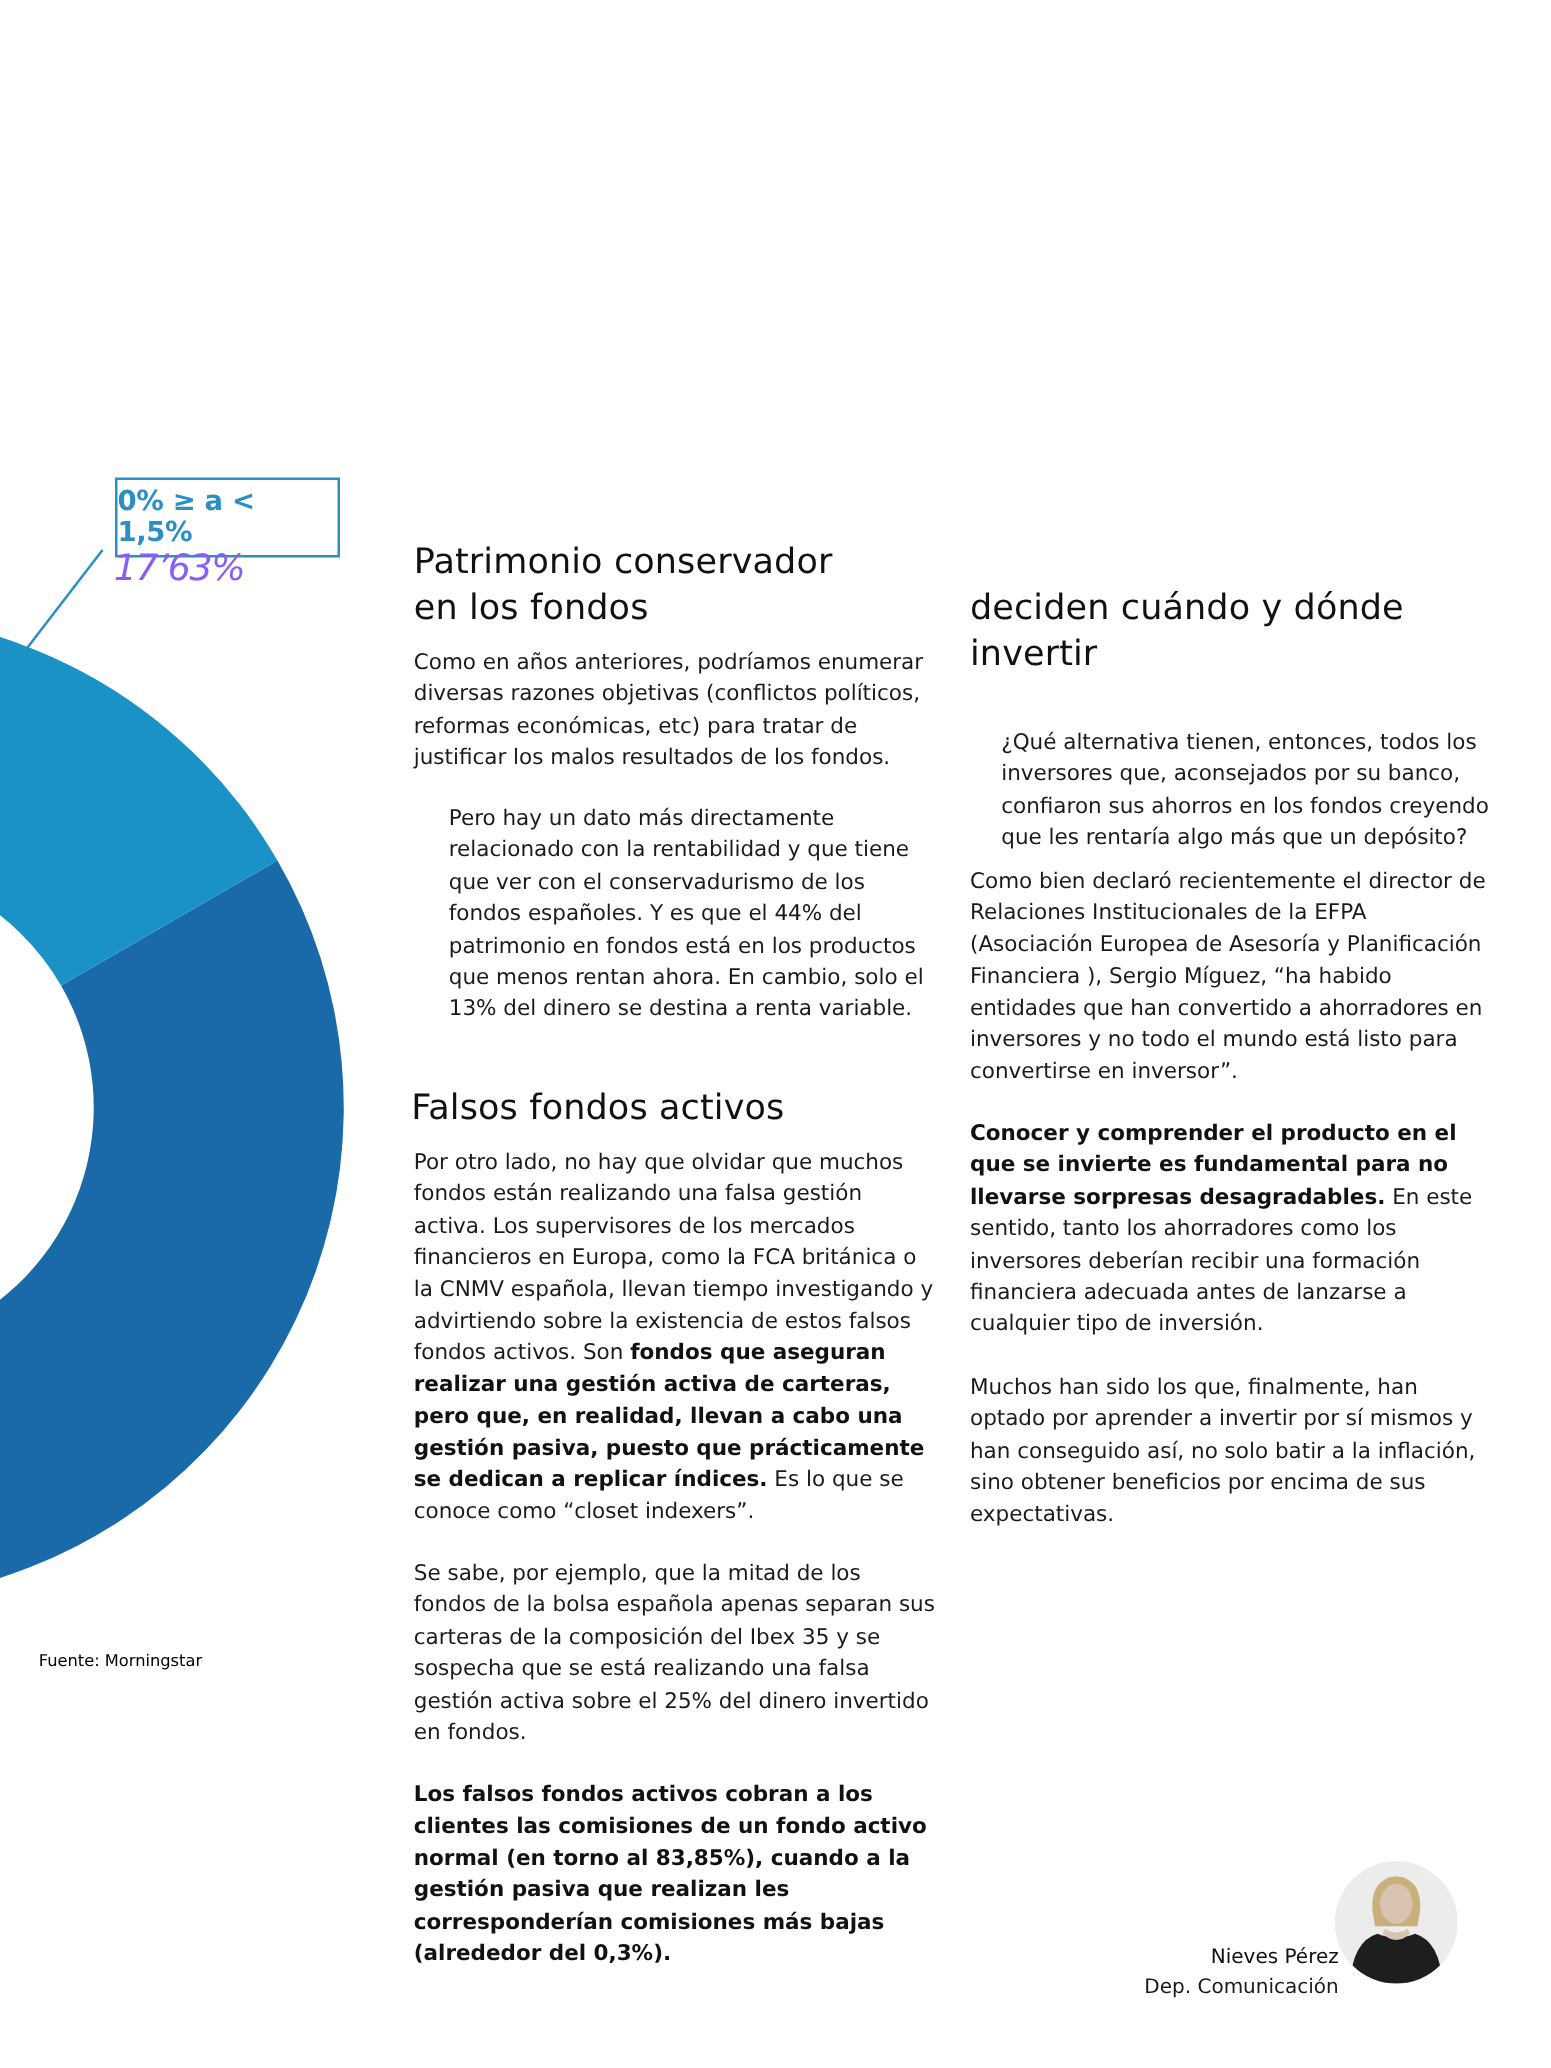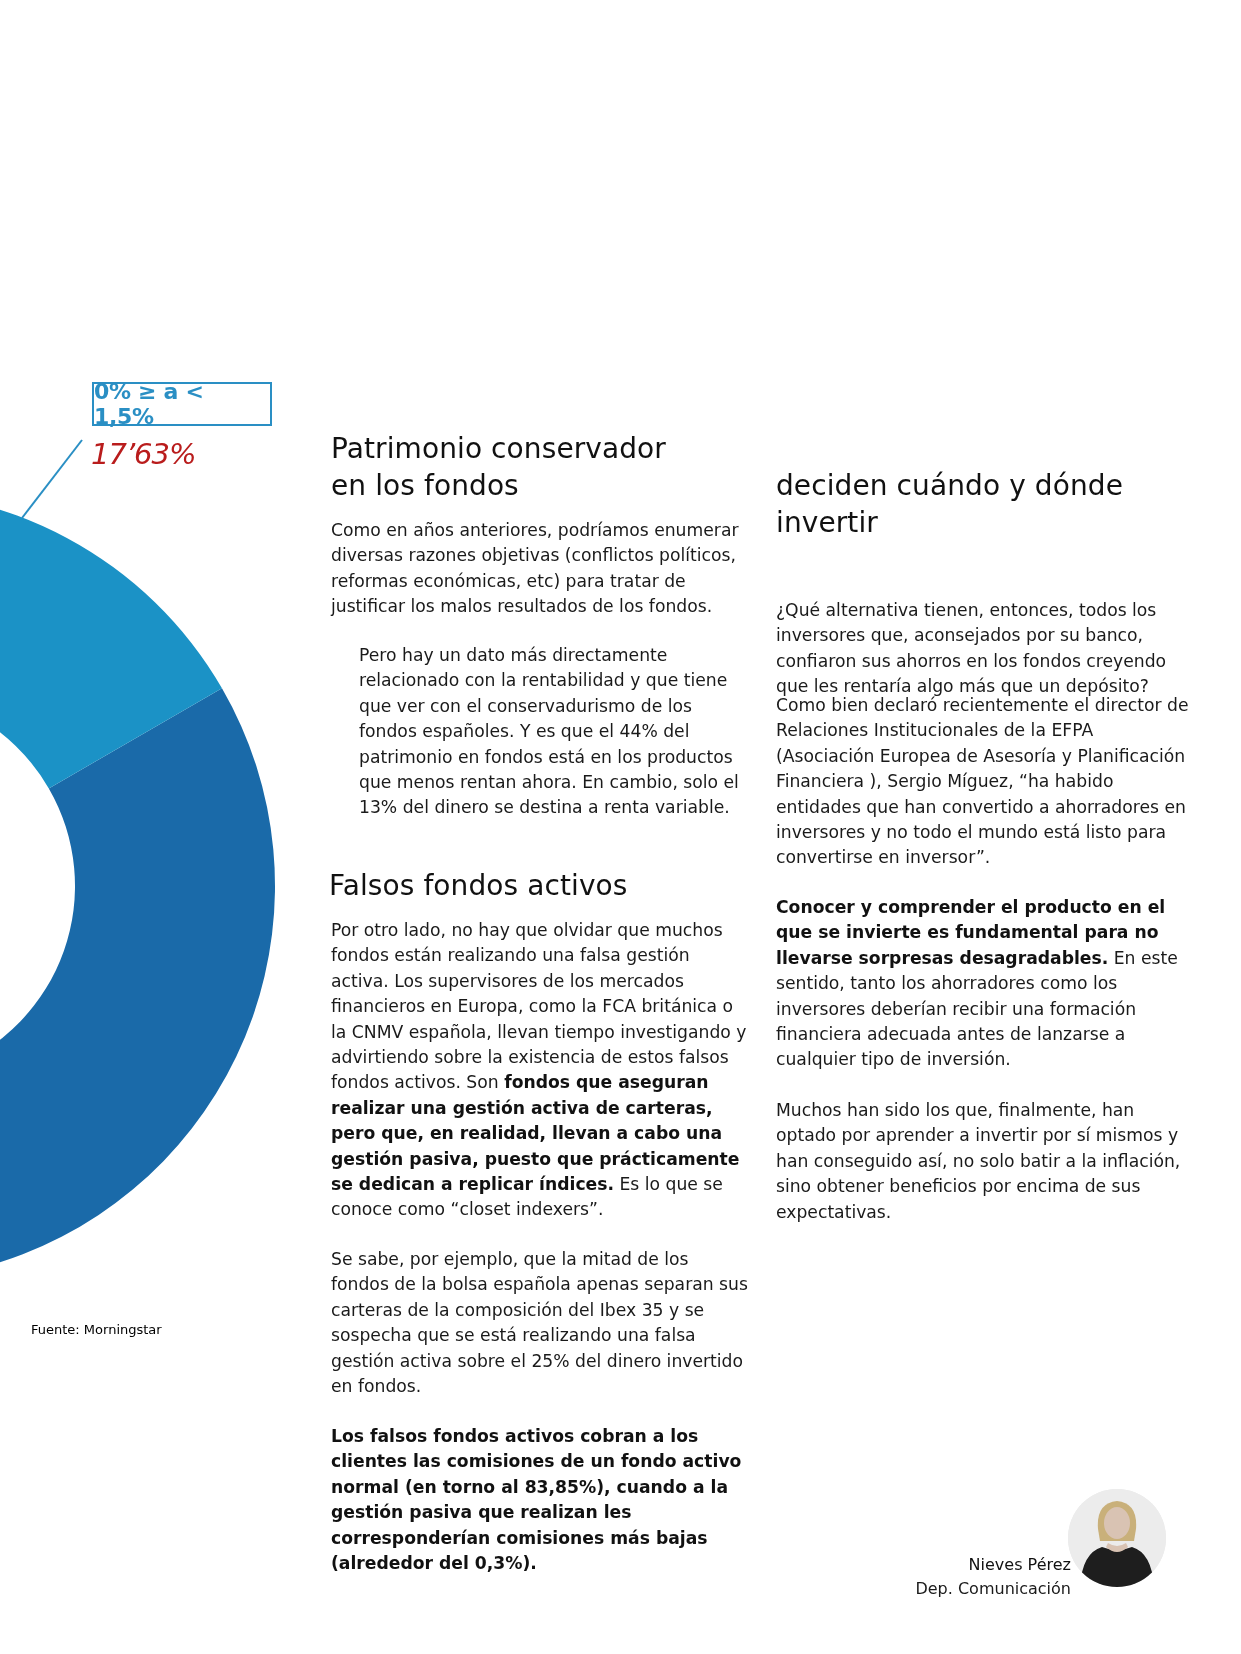--- a/index.html
+++ b/index.html
@@ -1,43 +1,43 @@
 <!DOCTYPE html>
 <html><head>
   <meta charset="utf-8">
   <style>
     html, body { margin: 0; padding: 0; background: #ffffff; }
     body { width: 1241px; height: 1654px; position: relative; overflow: hidden;
            font-family: "DejaVu Sans", sans-serif; color: #1a1a1a; }
     .chart { position: absolute; left: 0; top: 0; width: 300px; height: 1300px; }
-    .legend-box { position: absolute; left: 92px; top: 382px; width: 180px; height: 44px;
+    .legend-box { position: absolute; left: 92px; top: 382px; width: 180px; height: 64px;
                   border: 2px solid #2a8fc4; box-sizing: border-box;
                   display: flex; align-items: center; justify-content: center;
                   color: #2a8fc4; font-weight: bold; font-size: 22px; letter-spacing: -0.3px; }
-    .slice-label { position: absolute; left: 91px; top: 437px; color: #b91c1c;
+    .slice-label { position: absolute; left: 91px; top: 437px; color: #8b5cf6;
                    font-style: italic; font-size: 29px; font-weight: 300; letter-spacing: -1px; }
     .source { position: absolute; left: 31px; top: 1322px; font-size: 13px; color: #000000; }
 
     .col { position: absolute; font-size: 17.2px; line-height: 25.4px; }
     .col1 { left: 331px; width: 420px; }
     .col2 { left: 776px; width: 420px; }
     h2 { margin: 0; font-weight: normal; color: #111; font-size: 28px; line-height: 37px; letter-spacing: 0.1px; }
     p { margin: 0; }
     b { font-weight: bold; color: #111; }
 
     .h-patrimonio { position: absolute; top: 430px; }
     .p1 { position: absolute; top: 518px; }
     .p2 { position: absolute; top: 643px; margin-left: 28px; }
     .h-falsos { position: absolute; top: 867px; left: -2px; }
     .p3 { position: absolute; top: 918px; }
     .p4 { position: absolute; top: 1247px; }
     .p5 { position: absolute; top: 1424px; }
 
     .h-inversores { position: absolute; top: 430px; }
-    .p6 { position: absolute; top: 598px; }
+    .p6 { position: absolute; top: 582px; margin-left: 25px; }
     .p7 { position: absolute; top: 693px; }
     .p8 { position: absolute; top: 895px; }
     .p9 { position: absolute; top: 1098px; }
 
     .author { position: absolute; right: 170px; top: 1553px; text-align: right; font-size: 16px; line-height: 24px; }
     .author-name { font-weight: normal; color: #111; }
     .avatar { position: absolute; left: 1068px; top: 1489px; width: 98px; height: 98px; border-radius: 50%;
               background: #e9e9e9; overflow: hidden; }
   </style>
 </head>

